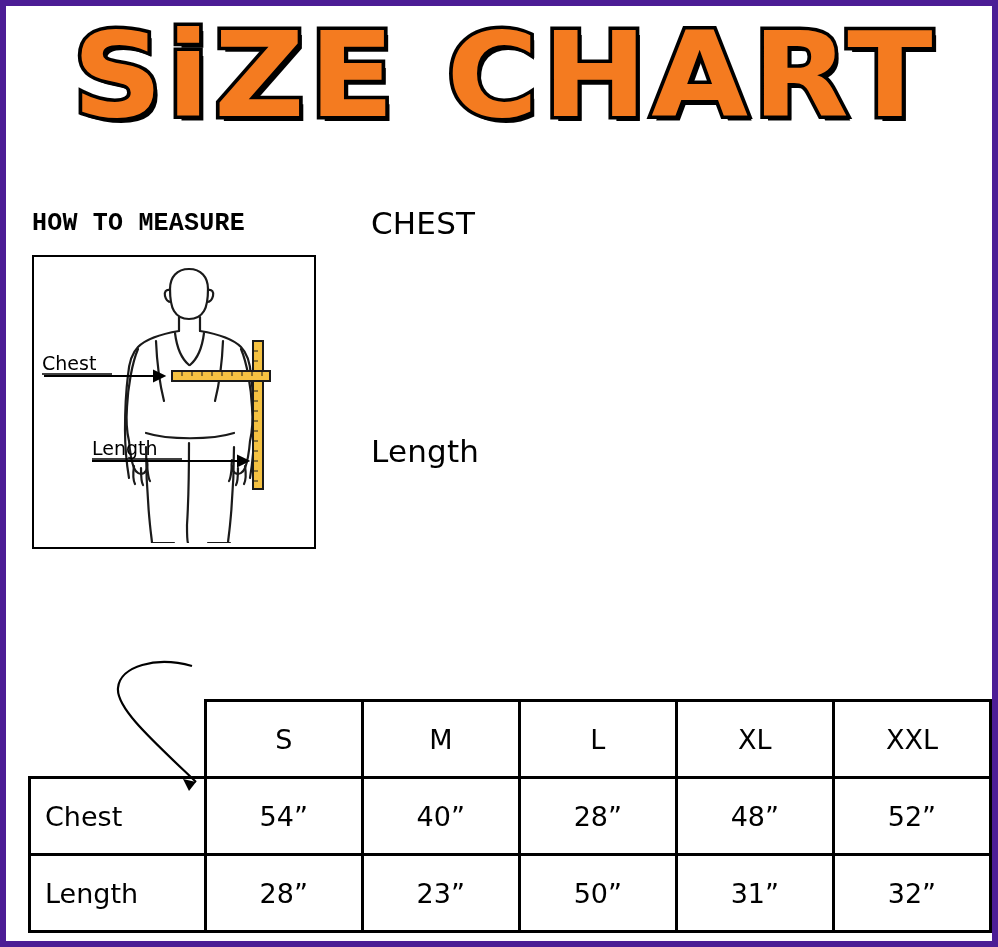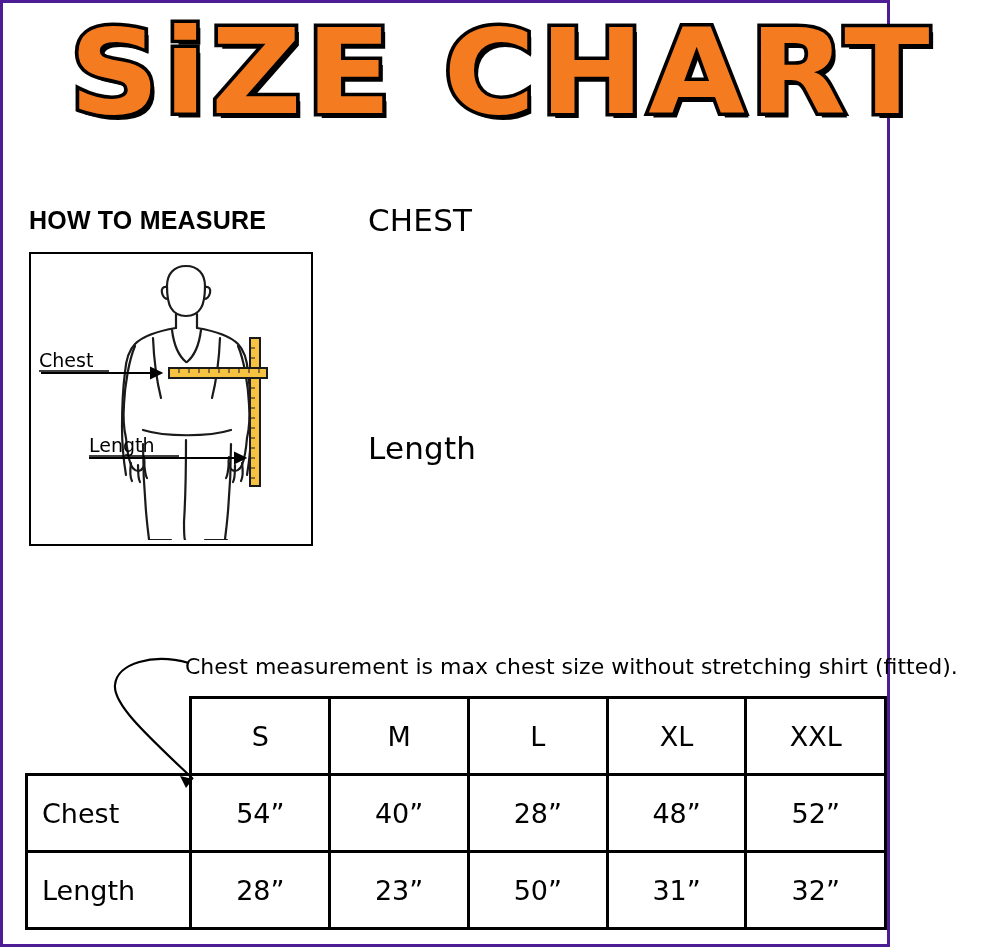--- a/index.html
+++ b/index.html
@@ -10,25 +10,25 @@
   body {
     width: 998px;
     height: 947px;
     font-family: "Liberation Sans", sans-serif;
     color: #000;
     overflow: hidden;
     position: relative;
   }
   #page {
     position: relative;
-    width: 890px;
+    width: 998px;
     height: 947px;
     background: #fff;
     box-sizing: border-box;
-    border: 3px solid #4c1d95;
+    border: 6px solid #4c1d95;
   }
 
   
   .title-wrap {
     position: absolute;
     left: 0;
     top: 8px;
     width: 998px;
     text-align: center;
   }
@@ -45,21 +45,21 @@
     text-shadow:
       4px 5px 0 #000;
     transform: scaleX(1.06);
   }
 
   
   .howto-label {
     position: absolute;
     left: 26px;
     top: 203px;
-    font-family: Liberation Sans, sans-serif;
+    font-family: Liberation Mono, monospace;
     font-weight: bold;
     font-size: 25px;
     letter-spacing: 0.2px;
   }
   .figure-box {
     position: absolute;
     left: 26px;
     top: 249px;
     width: 280px;
     height: 290px;
@@ -217,21 +217,20 @@
 
   <div class="sect" id="length-sect">
     <p class="sect-head">Length</p>
   </div>
 
   <svg class="note-arrow" viewBox="0 0 160 170">
     <path d="M88 12 C52 2 16 12 14 34 C12 54 48 86 92 128" fill="none" stroke="#000" stroke-width="2.2"></path>
     <path d="M92 128 l-13 -3 l6 12 z" fill="#000"></path>
   </svg>
 
-  <div class="note">Chest measurement is max chest size without stretching shirt (fitted).</div>
 
   <table class="size-table">
     <tbody>
         <tr>
       <td class="corner"></td>
       <th class="szcol">S</th>
       <th class="szcol">M</th>
       <th class="szcol">L</th>
       <th class="szcol">XL</th>
       <th class="szcol">XXL</th>

